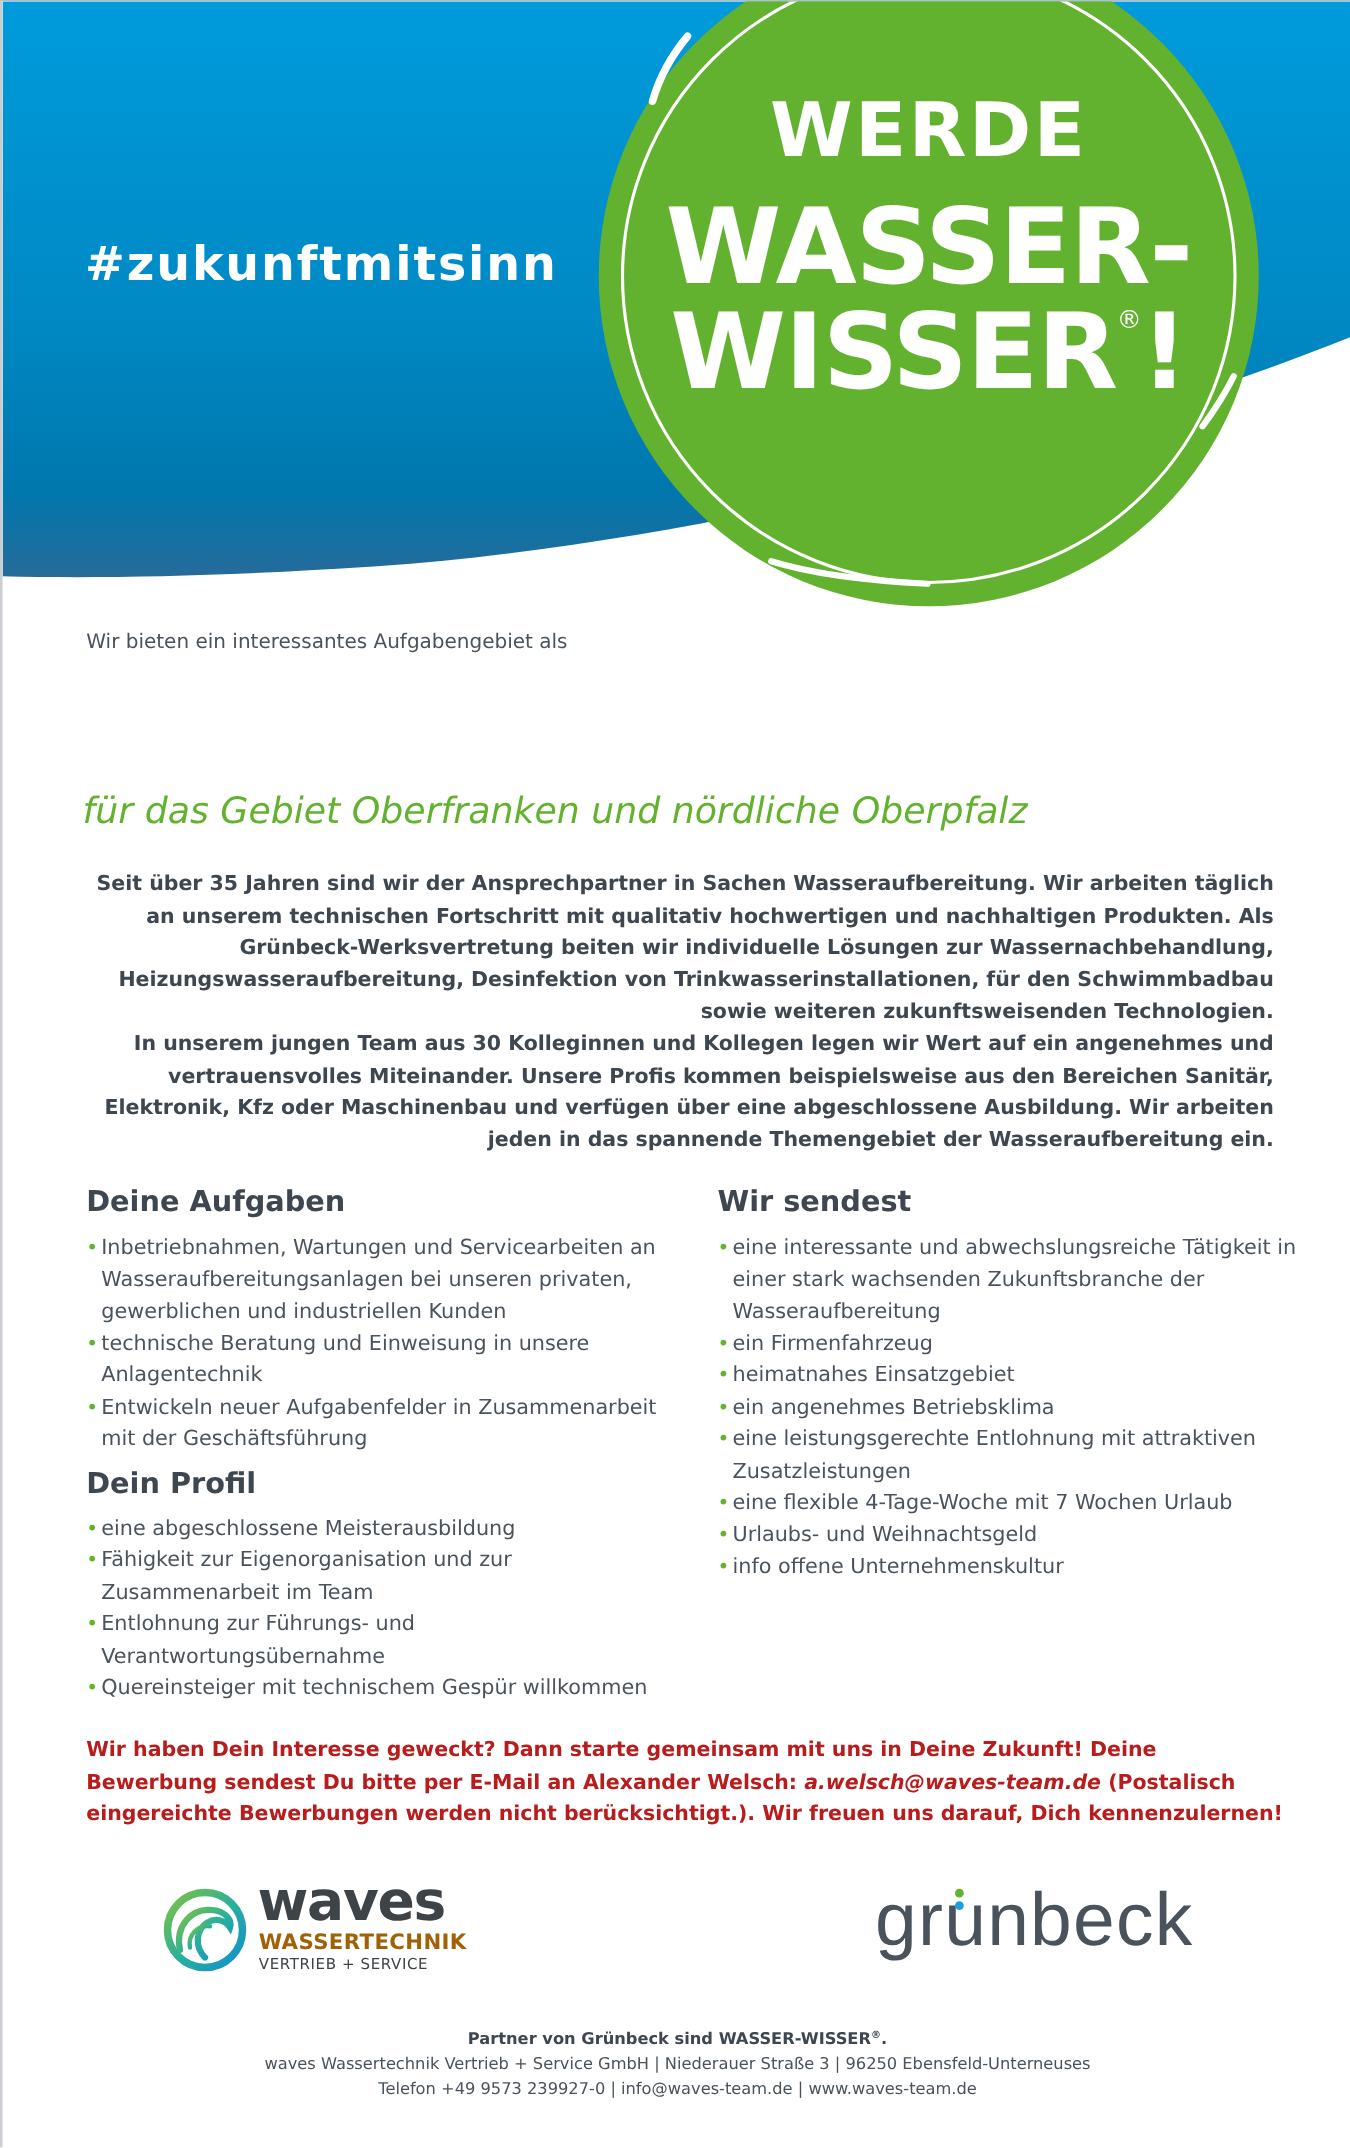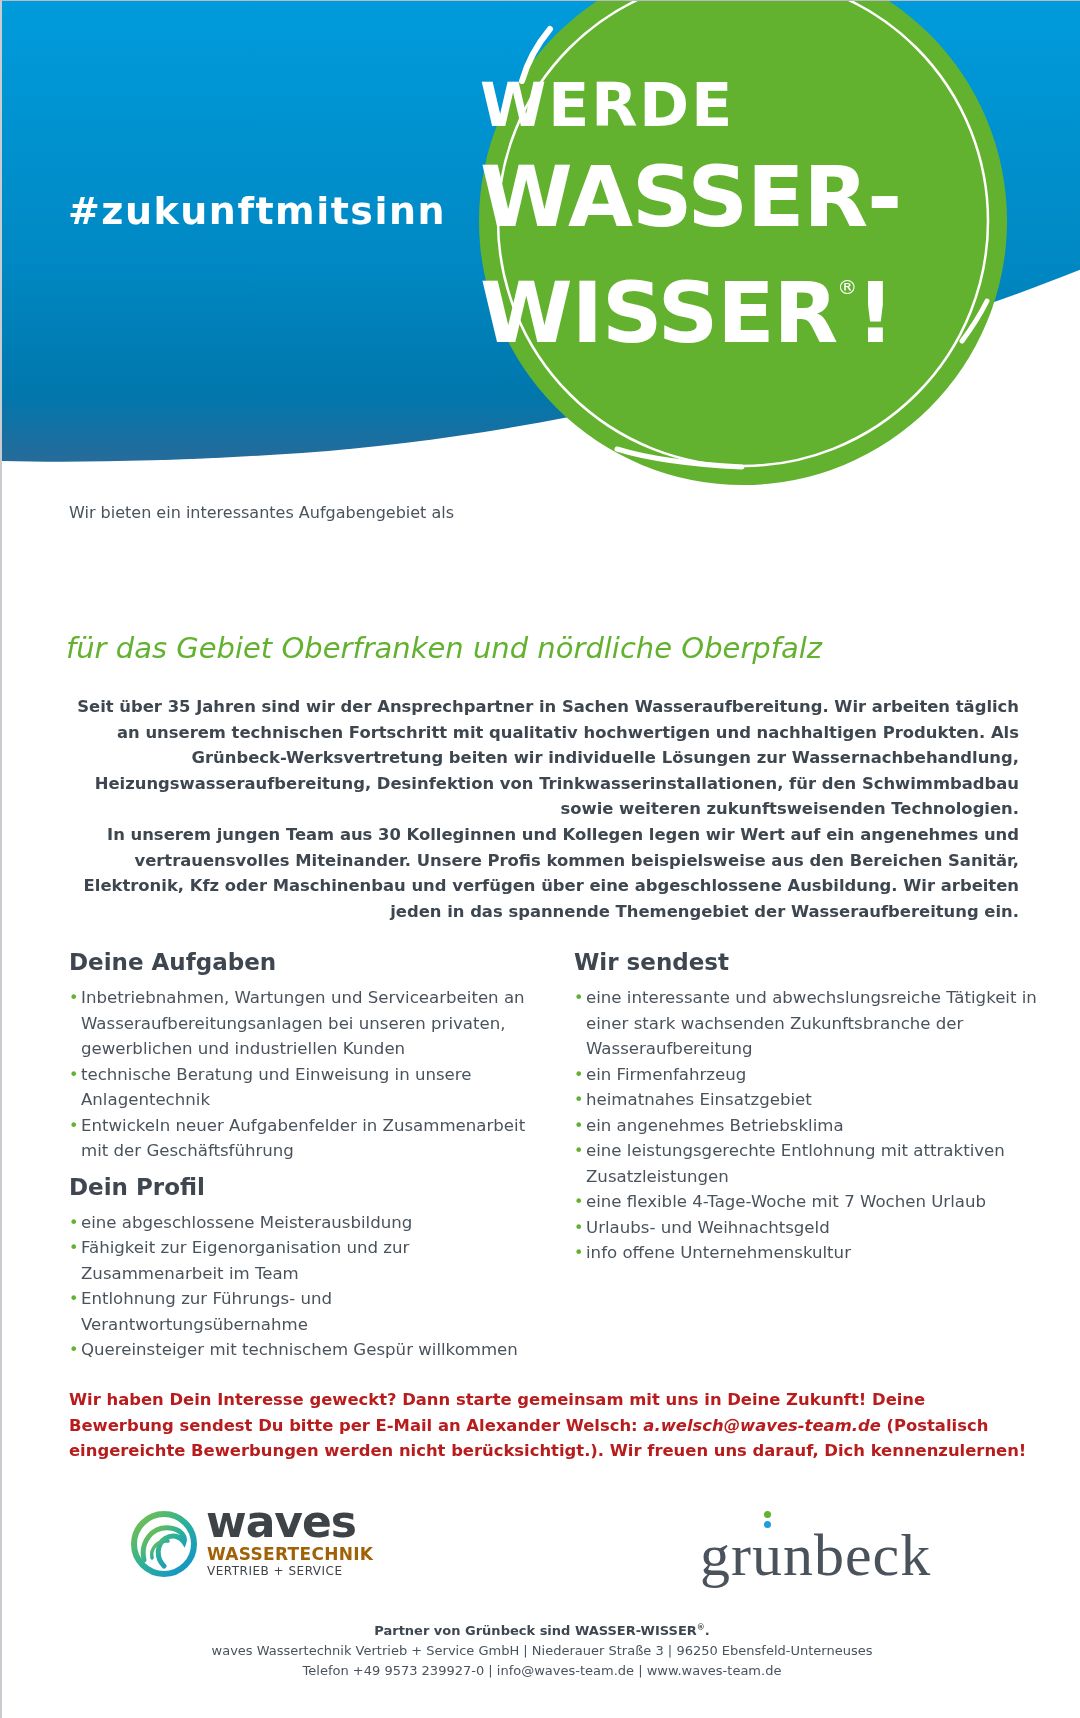--- a/index.html
+++ b/index.html
@@ -4,24 +4,24 @@
 <style>
   * { box-sizing: border-box; margin: 0; padding: 0; }
   html, body { width: 1080px; height: 1718px; background: #ffffff; overflow: hidden; }
   body { position: relative; font-family: "DejaVu Sans", "Liberation Sans", sans-serif; color: #3e4750; }
   .page { position: absolute; left: 0; top: 0; width: 1080px; height: 1718px; border-left: 2px solid #c9ccd0; border-top: 1px solid #b8bcc0; overflow: hidden; }
 
   
   .hero { position: absolute; left: 0; top: 0; width: 1080px; height: 500px; }
   .hero svg.bg { position: absolute; left: 0; top: 0; }
   .hashtag { position: absolute; left: 66px; top: 188px; font-family: "DejaVu Sans", sans-serif; font-weight: bold; font-size: 38px; color: #ffffff; letter-spacing: 1.5px; }
-  .badge-text { position: absolute; left: 478px; top: 62px; width: 526px; color: #ffffff; font-family: "DejaVu Sans", sans-serif; font-weight: bold; line-height: 1; }
+  .badge-text { position: absolute; left: 478px; top: 62px; width: 526px; text-align: center; color: #ffffff; font-family: "DejaVu Sans", sans-serif; font-weight: bold; line-height: 1; }
   .badge-text .l1 { font-size: 60px; letter-spacing: 2px; display: block; margin-top: 12px; }
   .badge-text .l2 { font-size: 84px; display: block; margin-top: 20px; letter-spacing: -1px; }
-  .badge-text .l3 { font-size: 84px; display: block; margin-top: 32px; letter-spacing: -1px; }
+  .badge-text .l3 { font-size: 84px; display: block; margin-top: 0; letter-spacing: -1px; }
   .badge-text sup { font-size: 20px; vertical-align: top; position: relative; top: 6px; font-weight: normal; }
 
   
   .intro { position: absolute; left: 67px; top: 502px; font-size: 16px; color: #4a535c; }
   .job-title { position: absolute; left: 64px; top: 546px; font-family: "DejaVu Sans", sans-serif; font-weight: bold; font-size: 58px; color: #63b22f; letter-spacing: -0.5px; }
   .job-sub { position: absolute; left: 64px; top: 630px; font-family: "DejaVu Sans", sans-serif; font-style: italic; font-size: 29px; color: #63b22f; font-weight: 300; }
   .para { position: absolute; left: 67px; width: 950px; font-size: 16.4px; font-weight: bold; line-height: 25.5px; color: #3e4750; text-align: right; }
   .para1 { top: 693px; }
   .para2 { top: 821px; }
 
@@ -38,21 +38,21 @@
   .cta .email { font-style: italic; }
 
   
   .logo-waves { position: absolute; left: 128px; top: 1505px; width: 260px; height: 72px; }
   .logo-waves .mark { position: absolute; left: 0; top: 4px; width: 68px; height: 68px; }
   .logo-waves .word { position: absolute; left: 76px; top: -10px; font-family: "DejaVu Sans", sans-serif; font-weight: bold; font-size: 44px; color: #3e4348; letter-spacing: -1px; }
   .logo-waves .sub1 { position: absolute; left: 77px; top: 38px; font-size: 17px; font-weight: bold; color: #a16207; letter-spacing: 0.3px; }
   .logo-waves .sub2 { position: absolute; left: 77px; top: 58px; font-size: 12px; color: #3e4348; letter-spacing: 0.5px; }
 
   .logo-gruenbeck { position: absolute; left: 698px; top: 1500px; width: 250px; height: 80px; }
-  .logo-gruenbeck .word { position: absolute; left: 0; top: 0; font-family: Liberation Serif, serif; font-size: 60px; color: #4a535c; letter-spacing: 1px; margin-top: 20px; }
+  .logo-gruenbeck .word { position: absolute; left: 0; top: 0; font-family: Liberation Sans, sans-serif; font-size: 60px; color: #4a535c; letter-spacing: 1px; }
   .logo-gruenbeck .dot-g { position: absolute; left: 64px; top: 10px; width: 7px; height: 7px; border-radius: 50%; background: #63b22f; }
   .logo-gruenbeck .dot-b { position: absolute; left: 64px; top: 20px; width: 7px; height: 7px; border-radius: 50%; background: #1aa0e0; }
 
   
   .footer { position: absolute; left: 0; top: 1617px; width: 1080px; text-align: center; font-size: 13px; line-height: 20px; color: #4a535c; }
   .footer .partner { font-weight: bold; color: #3e4750; }
   .footer sup { font-size: 8px; }
 </style>
 </head>
 <body>

